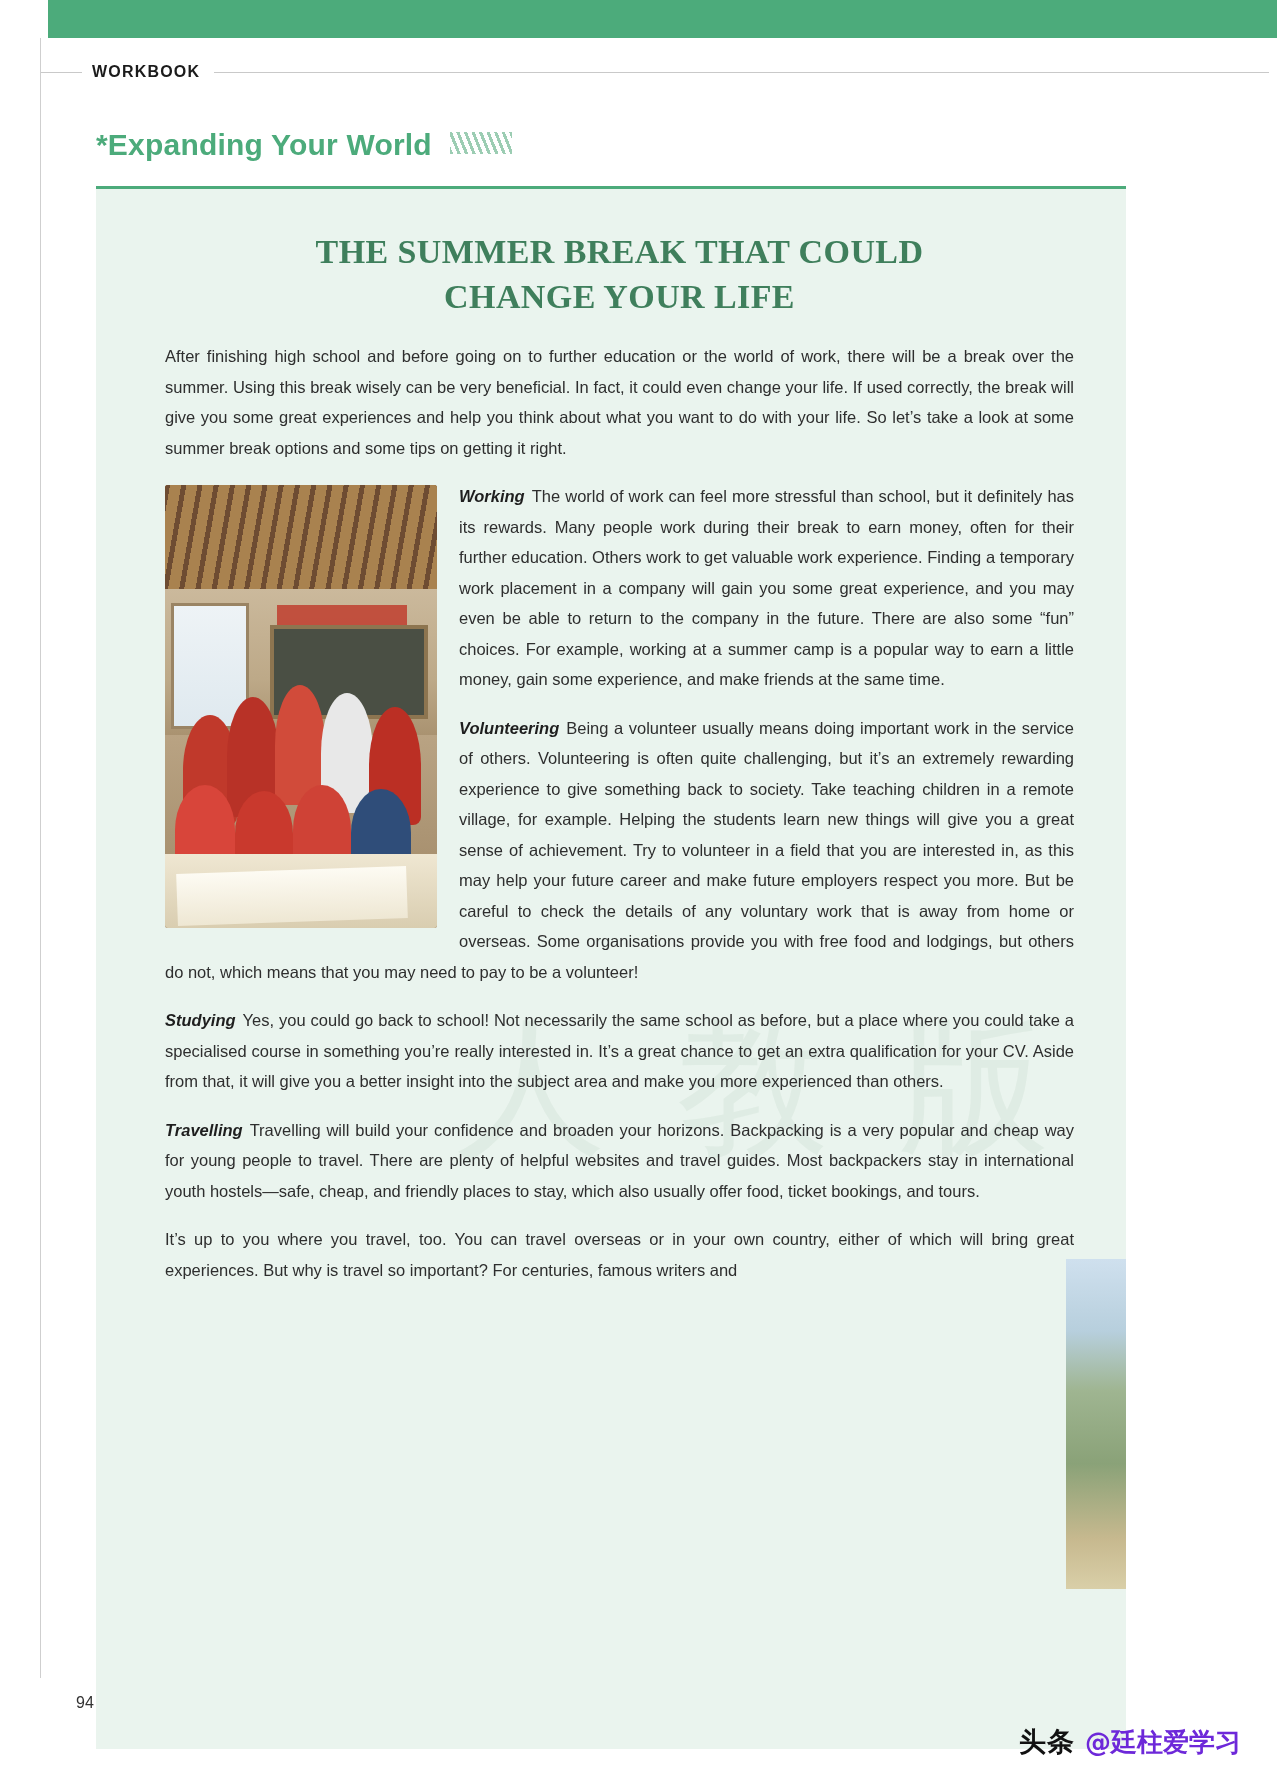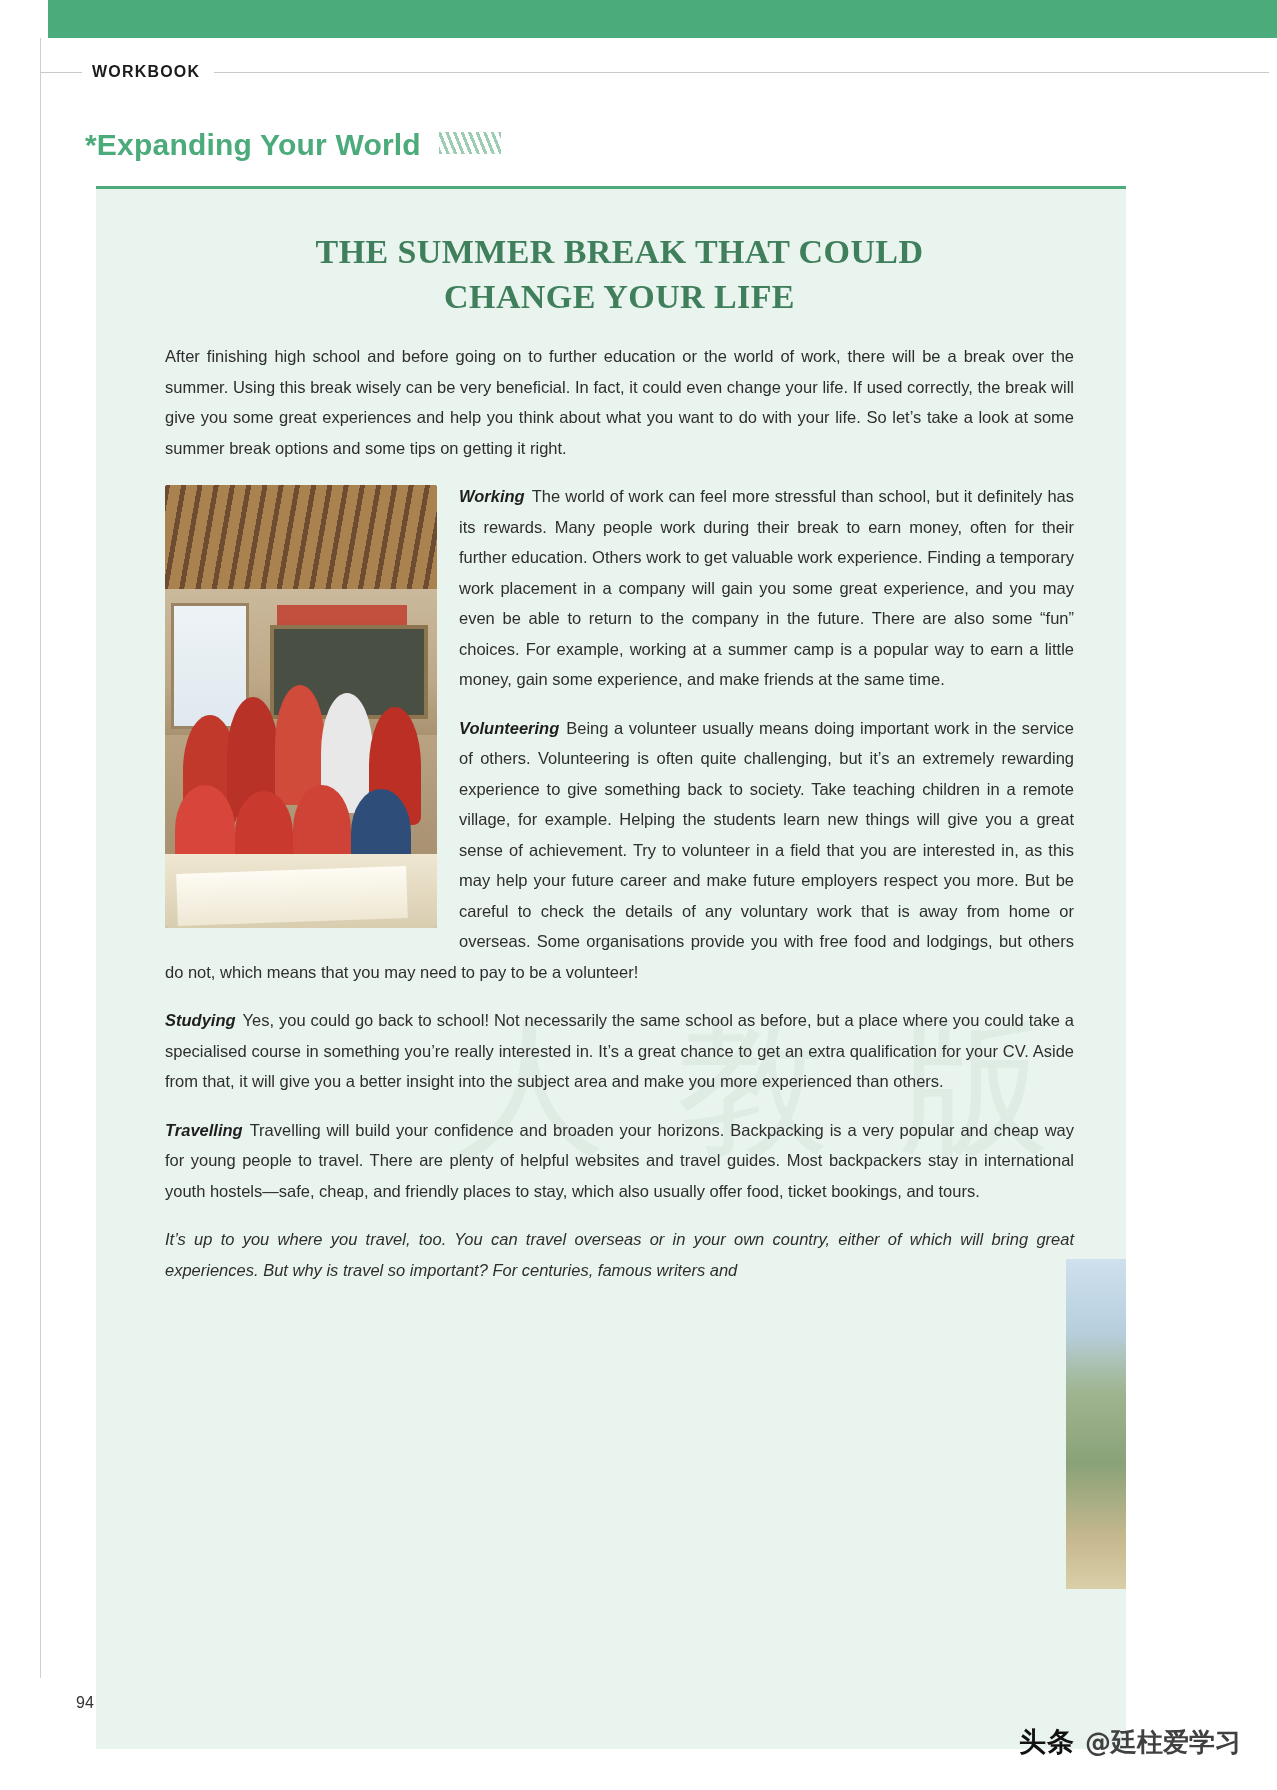--- a/index.html
+++ b/index.html
@@ -70,21 +70,21 @@
     left: 40px;
     width: 1px;
     height: 1640px;
     background: #cfcfcf;
   }
 
   
   .section-title-wrap {
     position: absolute;
     top: 128px;
-    left: 85px;
+    left: 96px;
     right: 0;
   }
   .section-title {
     font-size: 30px;
     font-weight: bold;
     color: #4cab7b;
     letter-spacing: 0.2px;
     display: inline-block;
     vertical-align: middle;
   }
@@ -151,21 +151,21 @@
   }
 
   p.body {
     margin: 0 0 18px 0;
     font-size: 16.5px;
     line-height: 30.5px;
     color: #2e2e2e;
     text-align: justify;
     text-justify: inter-word;
   }
-  p.body:last-child { margin-bottom: 0; font-style: italic; }
+  p.body:last-child { margin-bottom: 0; }
 
   .lead-in {
     font-weight: bold;
     color: #1e1e1e;
     margin-right: 7px;
     font-style: italic;
   }
 
   
   .photo {
@@ -243,21 +243,21 @@
   .logo-mark {
     font-size: 27px;
     font-weight: bold;
     color: #111;
     letter-spacing: 1px;
     font-family: "DejaVu Sans", sans-serif;
   }
   .logo-name {
     font-size: 26px;
     font-weight: bold;
-    color: #404040;
+    color: #6d28d9;
     font-family: "DejaVu Sans", sans-serif;
   }
 </style>
 </head>
 <body>
 
 <div class="top-bar"></div>
 <div class="top-bar-left"></div>
 
 <div class="header-row">

